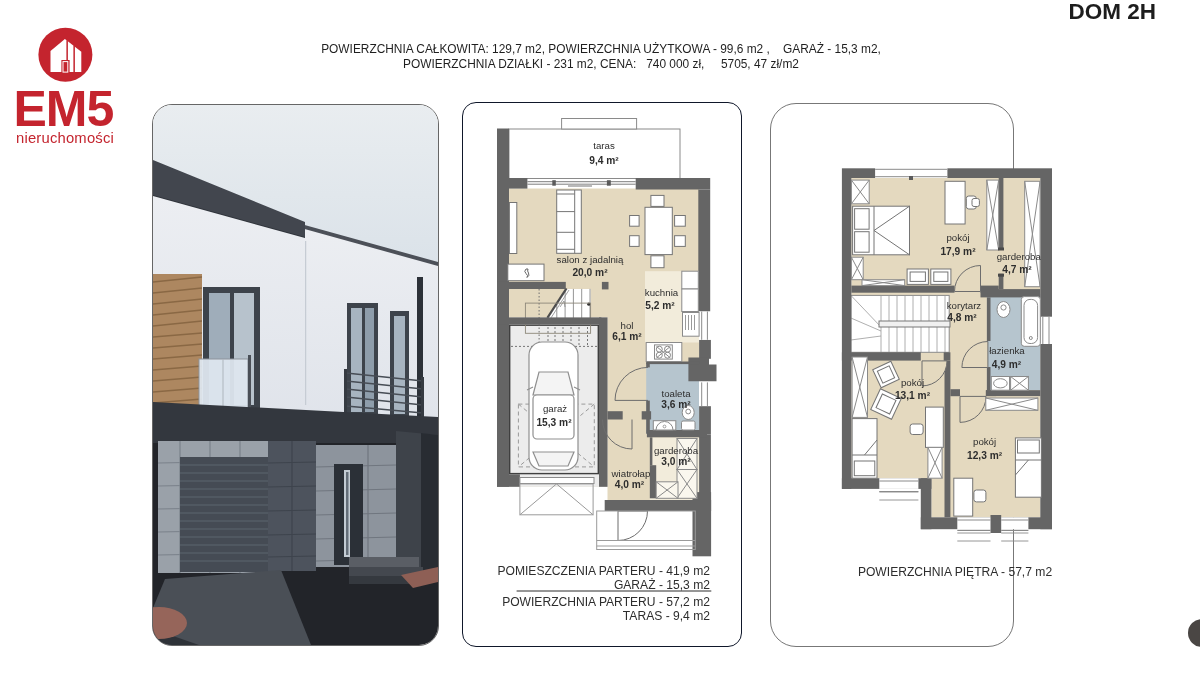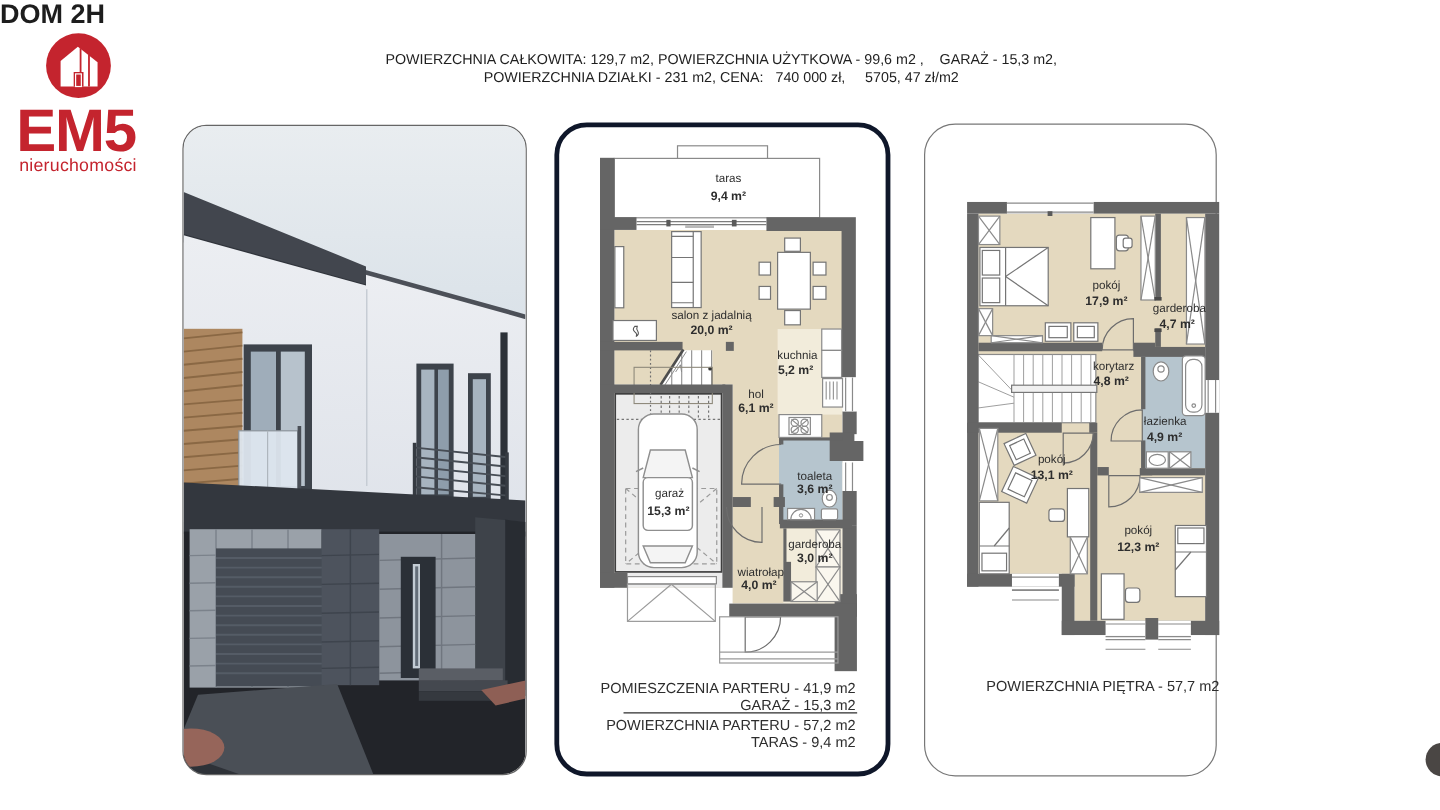--- a/index.html
+++ b/index.html
@@ -22,21 +22,21 @@
     <rect x="61.4" y="44" width="8.2" height="12.1" fill="#c4242e"></rect>
     <rect x="63" y="45.6" width="4.8" height="10.5" fill="none" stroke="#ffffff" stroke-width="1"></rect>
   </g>
 
   <text x="13.5" y="109.5" font-size="50" font-weight="bold" fill="#c4242e" letter-spacing="-1">EM5</text>
 
   <text x="16" y="126.5" font-size="14.8" fill="#c4242e" letter-spacing="0.2">nieruchomości</text>
 </svg>
 </div>
 
-<div class="abs" style="left:0;top:0;width:1156px;text-align:left;font-size:22.5px;font-weight:bold;color:#1d1d1d;line-height:23px;">DOM 2H</div>
+<div class="abs" style="left:0;top:0;width:1156px;text-align:right;font-size:22.5px;font-weight:bold;color:#1d1d1d;line-height:23px;">DOM 2H</div>
 
 <div class="abs" style="left:0;top:42px;width:1202px;text-align:center;font-size:11.9px;color:#1f1f1f;line-height:14.5px;">
 POWIERZCHNIA CAŁKOWITA: 129,7 m2, POWIERZCHNIA UŻYTKOWA - 99,6 m2 ,&nbsp;&nbsp;&nbsp; GARAŻ - 15,3 m2,<br>
 POWIERZCHNIA DZIAŁKI - 231 m2, CENA:&nbsp;&nbsp; 740 000 zł,&nbsp;&nbsp;&nbsp;&nbsp; 5705, 47 zł/m2
 </div>
 
 <div class="abs" style="left:152px;top:104px;width:287px;height:542px;border-radius:20px;overflow:hidden;border:1px solid #666;box-sizing:border-box;">
 <svg width="285" height="540" viewBox="0 0 285 540">
 <defs>
   <linearGradient id="sky" x1="0" y1="0" x2="0" y2="1">
@@ -195,21 +195,21 @@
 
 <polygon points="0,503 12,474 128,465 158,540 0,540" fill="#4a4f56"></polygon>
 <polygon points="0,524 46,540 0,540" fill="#2e3238"></polygon>
 
 <ellipse cx="6" cy="518" rx="28" ry="16" fill="#96655a"></ellipse>
 
 <polygon points="248,470 285,462 285,477 260,483" fill="#8e5f55"></polygon>
 </svg>
 </div>
 
-<div class="abs" style="left:462px;top:102px;width:280px;height:545px;border-radius:27px;border:4px solid #0f172a;box-sizing:border-box;">
+<div class="abs" style="left:462px;top:102px;width:280px;height:545px;border-radius:14px;border:1px solid #0f172a;box-sizing:border-box;">
 <svg width="278" height="543" viewBox="463 103 278 543">
 <g stroke-linecap="butt">
 
   <g>
     <rect x="509" y="129" width="171" height="49.5" fill="#ffffff" stroke="#8a8a8a" stroke-width="1"></rect>
     <rect x="561.6" y="118.5" width="75" height="10.5" fill="#ffffff" stroke="#8a8a8a" stroke-width="1"></rect>
     <text x="604" y="149" font-size="9.7" fill="#2d2d2d" text-anchor="middle">taras</text>
     <text x="604" y="164" font-size="10.2" font-weight="bold" fill="#2d2d2d" text-anchor="middle">9,4 m²</text>
   </g>
 
@@ -451,21 +451,21 @@
     <text x="710" y="574.5">POMIESZCZENIA PARTERU - 41,9 m2</text>
     <text x="710" y="588.5">GARAŻ - 15,3 m2</text>
     <text x="710" y="605.5">POWIERZCHNIA PARTERU - 57,2 m2</text>
     <text x="710" y="619.5">TARAS - 9,4 m2</text>
   </g>
   <line x1="516.6" y1="591" x2="711.3" y2="591" stroke="#2d2d2d" stroke-width="1"></line>
 </g>
 </svg>
 </div>
 
-<div class="abs" style="left:770px;top:103px;width:244px;height:544px;border-radius:26px;border:1px solid #777;box-sizing:border-box;">
+<div class="abs" style="left:770px;top:103px;width:244px;height:544px;border-radius:26px;border:1px solid #777;box-sizing:border-box;padding-left:36px;">
 <svg width="280" height="542" viewBox="771 104 280 542">
 <g stroke-linecap="butt">
 
   <polygon points="815.4,178 1004.3,178 1004.3,517.3 895.4,517.3 895.4,478.2 815.4,478.2" fill="#e4d9bf"></polygon>
 
   <rect x="950.9" y="294.2" width="53.4" height="96" fill="#b6c5ce"></rect>
 
   <g>
     <rect x="814.9" y="295.4" width="98.3" height="56.9" fill="#ffffff" stroke="#8a8a8a" stroke-width="1"></rect>
     <g stroke="#9a9a9a" stroke-width="0.8">

